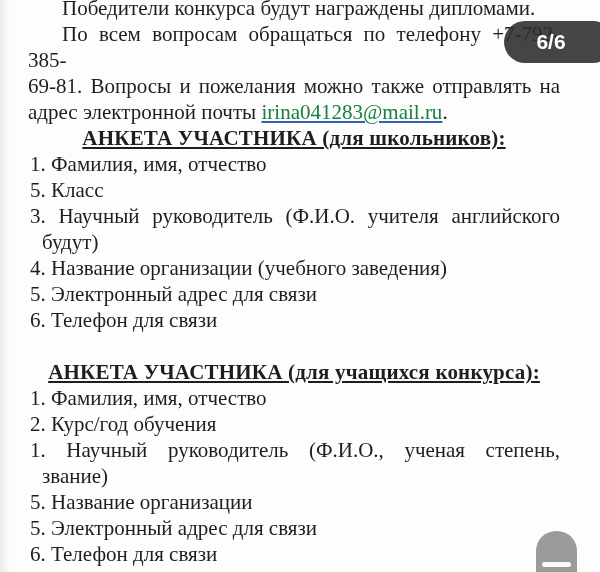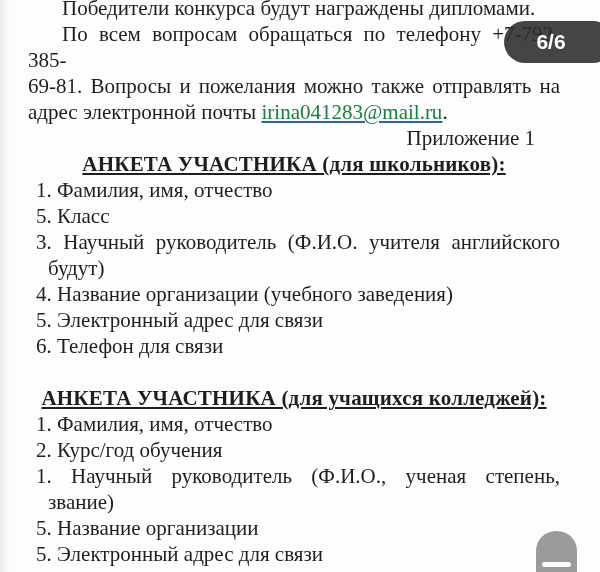--- a/index.html
+++ b/index.html
@@ -19,21 +19,21 @@
     margin-top: -5px;
     font-size: 21px;
     line-height: 26px;
   }
   .line { white-space: normal; }
   .indent { text-indent: 34px; }
   .jline { text-align: justify; text-align-last: justify; }
   .annex { text-align: right; padding-right: 25px; }
   .heading { text-align: center; font-weight: bold; letter-spacing: 0.2px; text-decoration: underline; }
   .blank { height: 26px; }
-  .item { margin-left: 8px; padding-left: 12px; }
+  .item { margin-left: 2px; padding-left: 12px; }
   .item .l1 { text-indent: -12px; }
   .item .l1.jline { text-align: justify; text-align-last: justify; }
   a.email {
     color: #15803d;
     text-decoration: underline;
     text-decoration-color: #2f62b3;
   }
   .page-badge {
     position: absolute;
     top: 21px;
@@ -89,21 +89,20 @@
   <div class="edge-shadow"></div>
 
   <div class="doc">
 
     <div class="line indent">Победители конкурса будут награждены дипломами.</div>
 
     <div class="line indent jline">По всем вопросам обращаться по телефону +7-792-385-</div>
     <div class="line jline">69-81. Вопросы и пожелания можно также отправлять на</div>
     <div class="line"><span>адрес электронной почты </span><a class="email">irina041283@mail.ru</a><span>.</span></div>
 
-    <div class="line annex">Приложение 1</div>
 
     <div class="line heading">АНКЕТА УЧАСТНИКА (для школьников):</div>
 
     <div class="item">
       <div class="l1">1. Фамилия, имя, отчество</div>
     </div>
     <div class="item">
       <div class="l1">5. Класс</div>
     </div>
     <div class="item">
@@ -115,21 +114,21 @@
     </div>
     <div class="item">
       <div class="l1">5. Электронный адрес для связи</div>
     </div>
     <div class="item">
       <div class="l1">6. Телефон для связи</div>
     </div>
 
     <div class="blank"></div>
 
-    <div class="line heading">АНКЕТА УЧАСТНИКА (для учащихся колледжей):</div>
+    <div class="line heading">АНКЕТА УЧАСТНИКА (для учащихся конкурса):</div>
 
     <div class="item">
       <div class="l1">1. Фамилия, имя, отчество</div>
     </div>
     <div class="item">
       <div class="l1">2. Курс/год обучения</div>
     </div>
     <div class="item">
       <div class="l1 jline">1. Научный руководитель (Ф.И.О., ученая степень,</div>
       <div class="l2">звание)</div>

